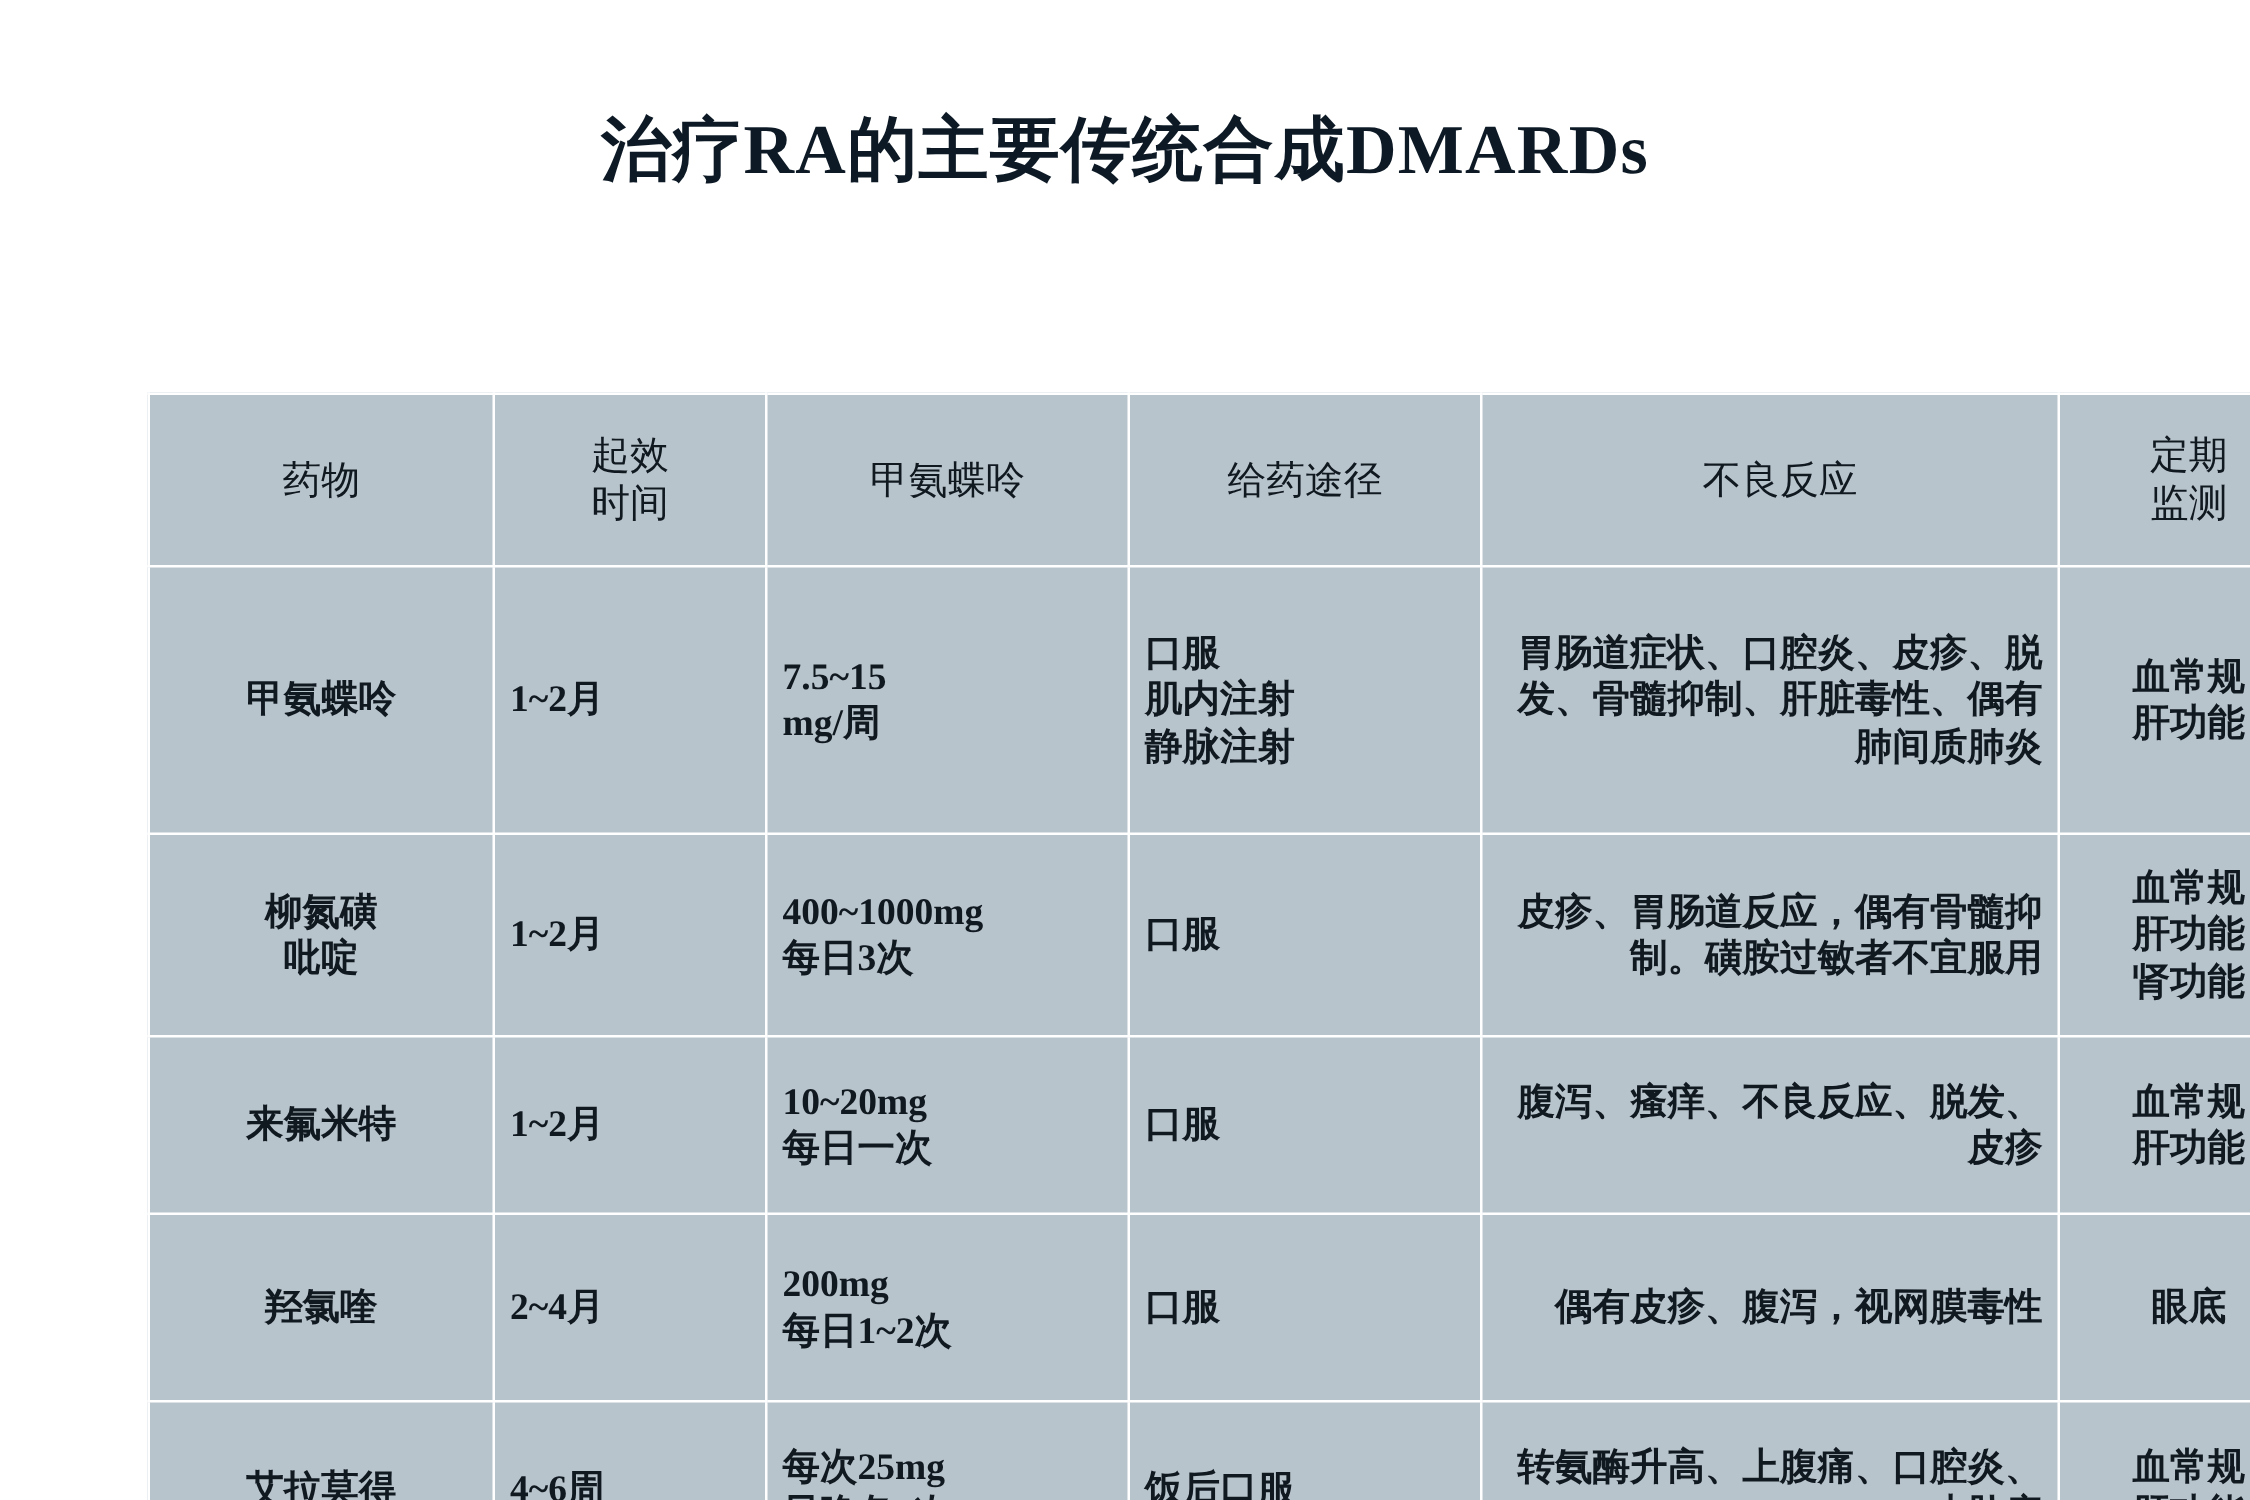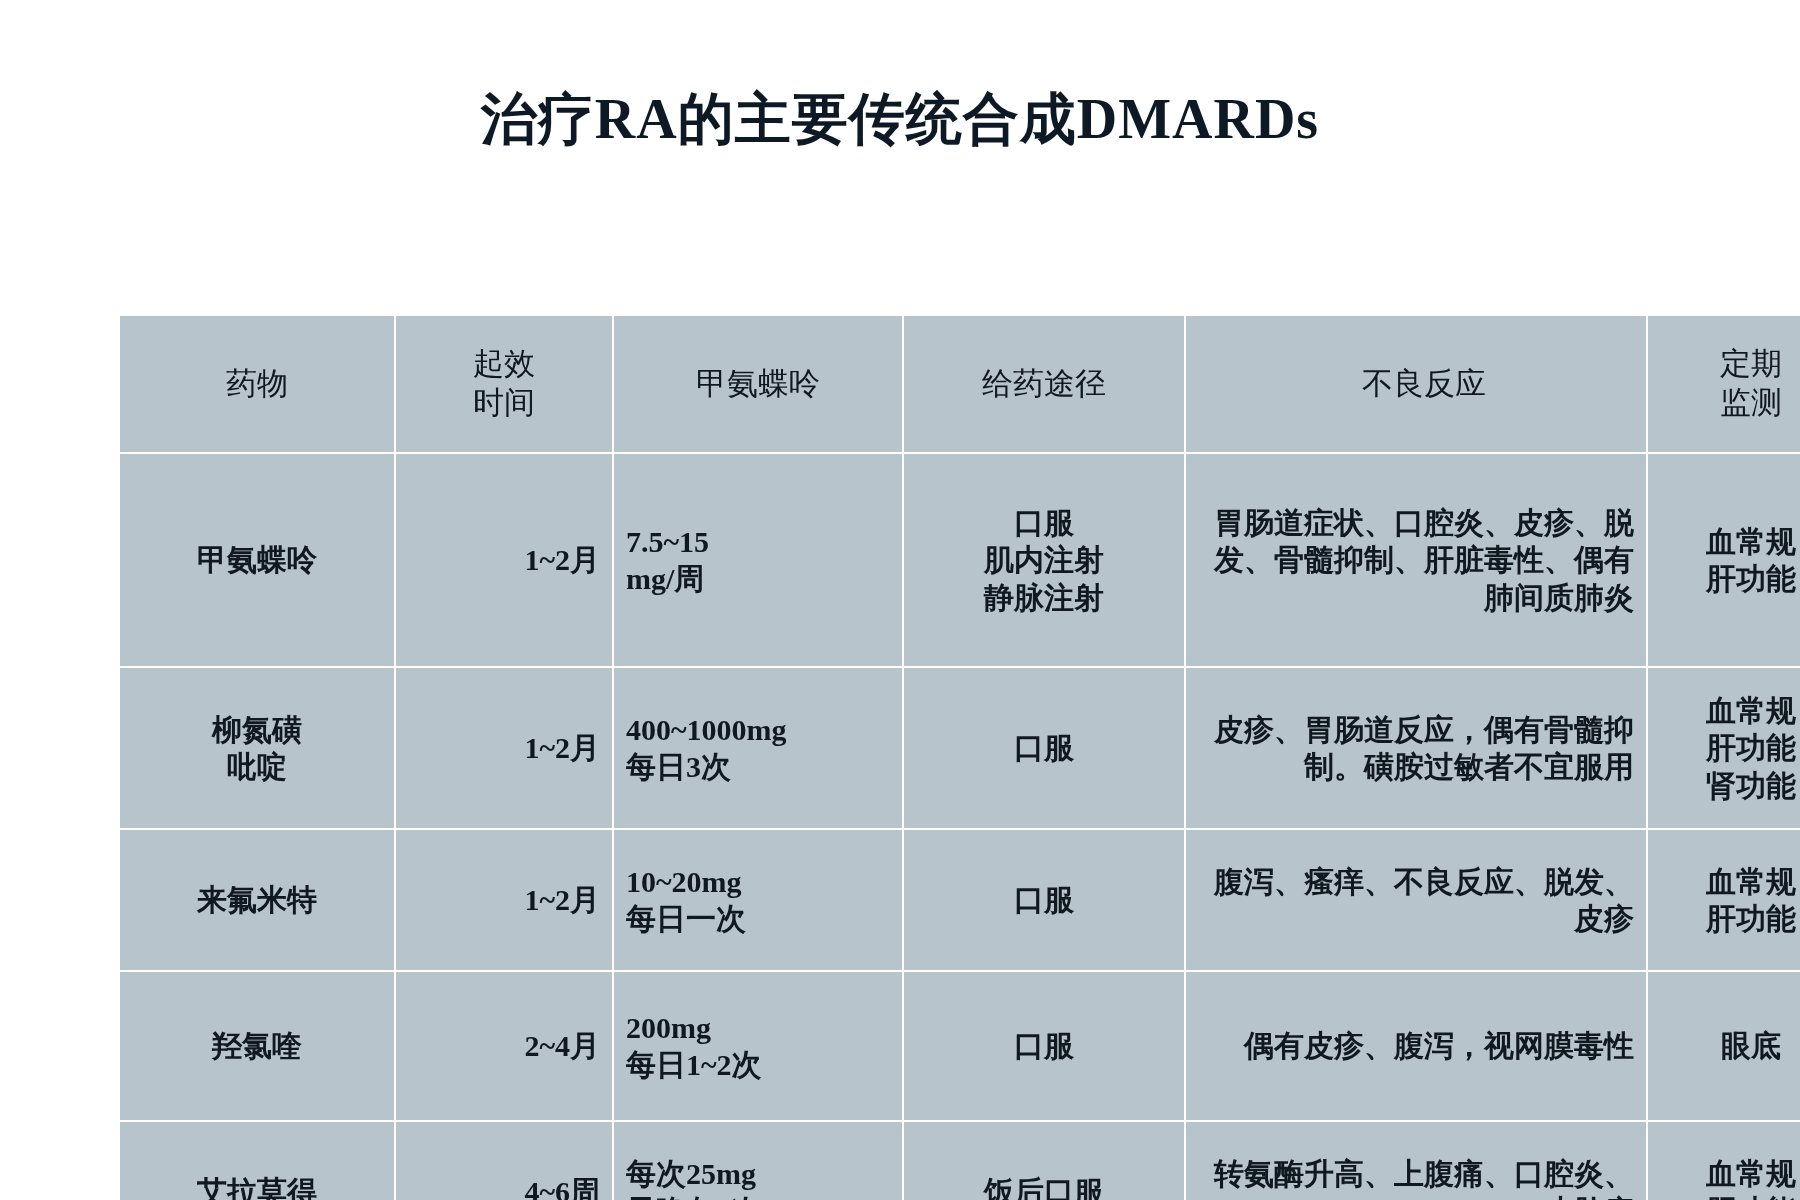--- a/index.html
+++ b/index.html
@@ -52,23 +52,23 @@
     font-family: "Liberation Serif", "DejaVu Serif", serif;
     font-weight: bold;
   }
   table.dmards thead td {
     text-align: center;
     font-weight: normal;
     height: 116px;
     font-size: 31px;
   }
   .c-drug   { width: 250px;  text-align: center; font-weight: normal; }
-  .c-onset  { width: 192px;  text-align: right; font-weight: normal; }
+  .c-onset  { width: 192px;  text-align: left; font-weight: normal; }
   .c-dose   { width: 264px;  font-weight: normal; }
-  .c-route  { width: 256px;  text-align: center; font-weight: normal; }
+  .c-route  { width: 256px;  font-weight: normal; }
   .c-adr    { width: 420px;  text-align: right; }
   .c-mon    { width: 182px;  text-align: center; }
   .cell-multiline { white-space: pre-line; }
   .row-mtx td { height: 192px; }
   .row-ssz td { height: 140px; }
   .row-lef td { height: 120px; }
   .row-hcq td { height: 128px; }
   .row-ira td { height: 120px; }
   .hdr-break { white-space: pre-line; }
 </style>

